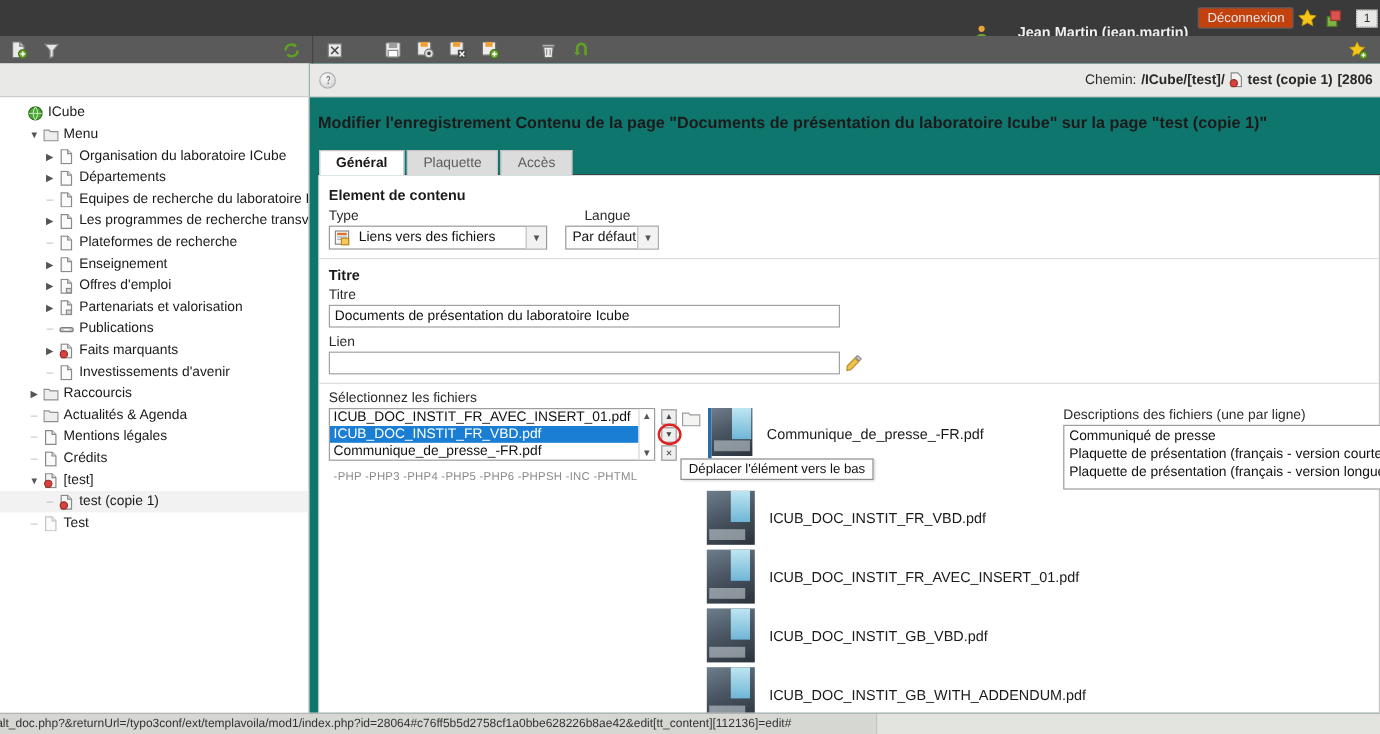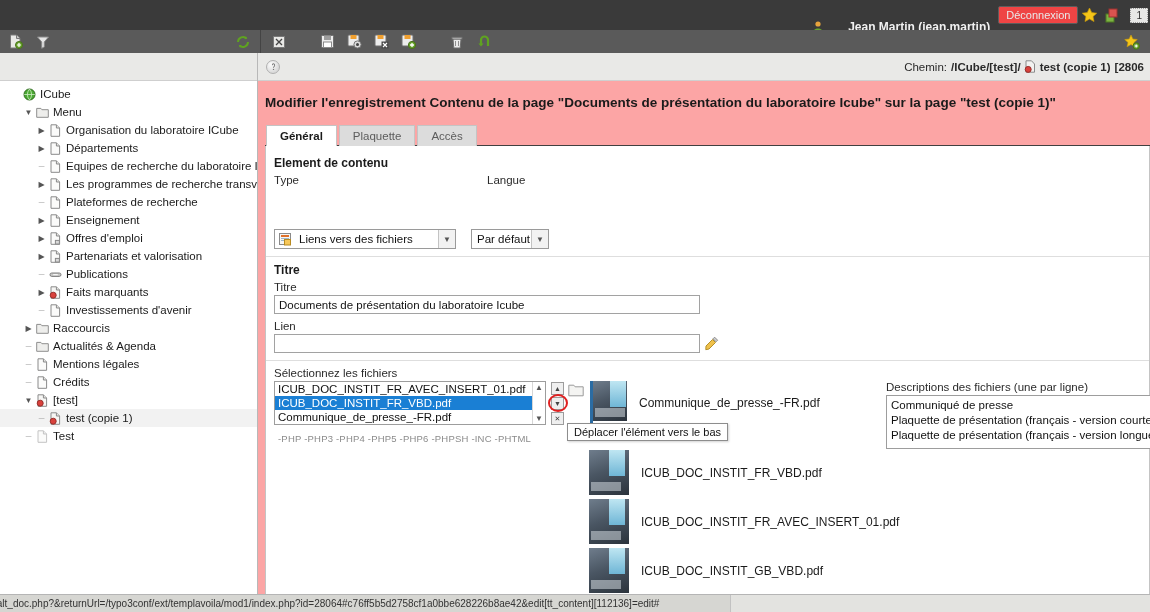--- a/index.html
+++ b/index.html
@@ -16,21 +16,21 @@
   
   .topbar {
     position: absolute; left: 0; top: 0; width: 1150px; height: 30px;
     background: #3a3a3a;
     display: flex; align-items: center; justify-content: flex-end;
     padding-right: 2px;
   }
   .user-block { display: flex; align-items: center; gap: 20px; margin-right: 8px; margin-top: 23px; }
   .user-name { color: #f0f0f0; font-weight: bold; font-size: 12px; }
   .logout-btn {
-    background: #ef4444; color: #e8e8e8; border: 1px solid #5d5d5d;
+    background: #c2410c; color: #e8e8e8; border: 1px solid #5d5d5d;
     border-radius: 2px; padding: 2px 7px; font-size: 11px; cursor: pointer;
   }
   .tb-icon { margin: 0 3px; display: inline-flex; align-items: center; cursor: pointer; }
   .count-box {
     background: #e8e8e6; border: 1px dotted #9a9a9a; color: #333;
     font-size: 10px; padding: 1px 5px; margin-left: 6px;
   }
 
   
   .toolbar2 {
@@ -58,21 +58,21 @@
   .tree-row.selected { background: #f2f2f2; }
   .tw { width: 11px; display: inline-block; text-align: center;
         color: #555; font-size: 8px; flex: none; }
   .ticon { width: 16px; flex: none; display: inline-flex;
            align-items: center; justify-content: center; }
   .tlabel { padding-left: 3px; }
 
   
   .main {
     position: absolute; left: 258px; top: 53px; right: 0; height: 541px;
-    background: #fca5a5; overflow: hidden;
+    background: #0f766e; overflow: hidden;
   }
   .path-bar {
     height: 28px; background: #e9e9e7; border-bottom: 1px solid #cfcfcf;
     display: flex; align-items: center; justify-content: space-between;
     padding: 0 6px 0 8px;
   }
   .circle-icon {
     width: 14px; height: 14px; border-radius: 50%;
     background: radial-gradient(circle at 35% 30%, #fcfcfc, #cccccc);
     border: 1px solid #b0b0b0; display: inline-flex;
@@ -102,21 +102,21 @@
            background: #fff; padding: 8px 0 0 0; }
 
   .sect-title { font-weight: bold; font-size: 12px; color: #1b1b1b;
                 margin: 2px 0 4px 8px; }
   .field-label { font-size: 11.5px; color: #2b2b2b; margin: 0 0 2px 8px; }
   .row { display: flex; align-items: flex-start; }
 
   .sel-wrap { position: relative; display: inline-block; }
   .sel-box {
     height: 20px; border: 1px solid #9a9a9a; background: #fff;
-    display: flex; align-items: center; font-size: 11.5px; color: #111; margin-top: 41px;
+    display: flex; align-items: center; font-size: 11.5px; color: #111;
   }
   .sel-box .sb-ico { width: 20px; display: flex; align-items: center;
                      justify-content: center; }
   .sel-box .sb-txt { flex: 1; padding-left: 4px; white-space: nowrap; }
   .sel-box .sb-arrow {
     width: 17px; height: 18px; border-left: 1px solid #c3c3c3;
     background: #f2f2f2; display: flex; align-items: center;
     justify-content: center; color: #555; font-size: 8px;
   }
   .txtinput {

